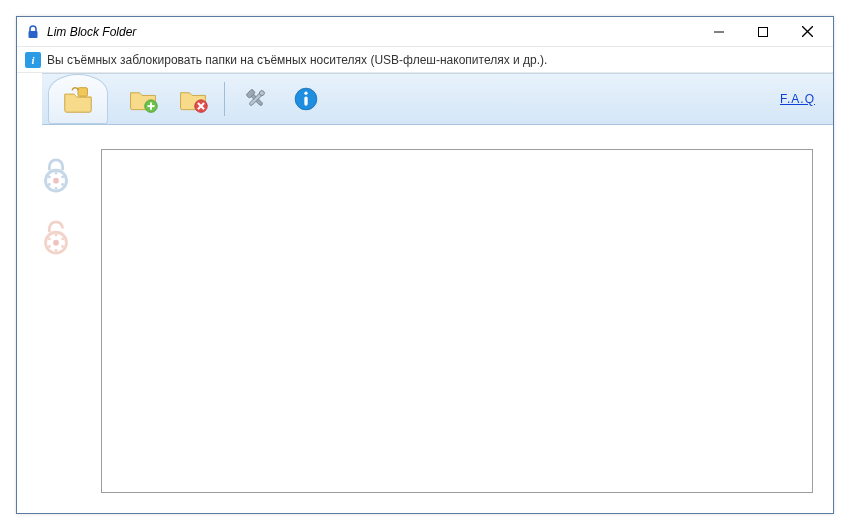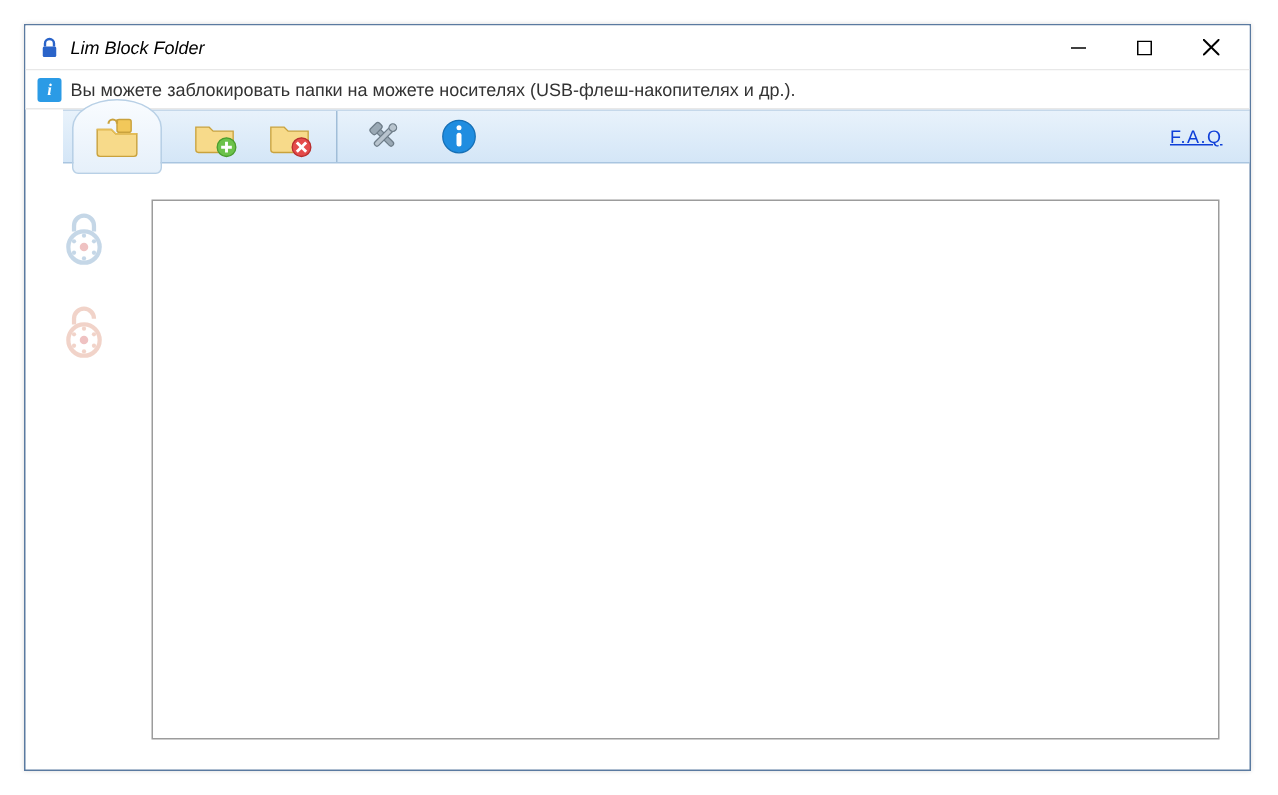--- a/index.html
+++ b/index.html
@@ -51,21 +51,21 @@
   .info-icon {
     width: 16px; height: 16px;
     background: #2b9be6;
     border-radius: 2px;
     display:flex;align-items:center;justify-content:center;
     color:#fff;font-weight:bold;font-family:Georgia,serif;font-style:italic;font-size:11px;
   }
   .info-text { color: #333; font-size: 12px; }
 
   .toolbar {
-    height: 36px;
+    height: 52px;
     background: linear-gradient(#e8f2fb, #d4e6f7);
     border-top: 1px solid #c5d8ea;
     border-bottom: 1px solid #a9c5e0;
     display: flex;
     align-items: center;
     padding: 0 8px;
     position: relative;
     margin-left: 25px;
   }
   .tb-btn {
@@ -151,21 +151,21 @@
     <button class="winbtn close">
       <svg width="11" height="11" viewBox="0 0 10 10">
           <line x1="0" y1="0" x2="10" y2="10" stroke-width="1.2"></line>
           <line x1="10" y1="0" x2="0" y2="10" stroke-width="1.2"></line>
         </svg>
     </button>
   </div>
 
   <div class="infobar">
     <span class="info-icon">i</span>
-    <span class="info-text">Вы можете заблокировать папки на можете носителях (USB-флеш-накопителях и др.).</span>
+    <span class="info-text">Вы съёмных заблокировать папки на съёмных носителях (USB-флеш-накопителях и др.).</span>
   </div>
 
   <div class="toolbar">
     <div class="tb-btn active">
       <svg width="34" height="34" viewBox="0 0 36 36">
         <path d="M4 13 h10 l3 3 h15 v14 a2 2 0 0 1 -2 2 H6 a2 2 0 0 1 -2 -2 Z" fill="#f7da8a" stroke="#c9a23d" stroke-width="1"></path>
         <path d="M4 13 h10 l3 3 h15" fill="none" stroke="#e5bd56" stroke-width="1"></path>
         <rect x="18" y="6" width="10" height="9" rx="1.5" fill="#f2c85a" stroke="#c9a23d"></rect>
         <path d="M12 9 a3 3 0 0 1 6 0 v-3" fill="none" stroke="#c9a23d" stroke-width="1.5"></path>
       </svg>

